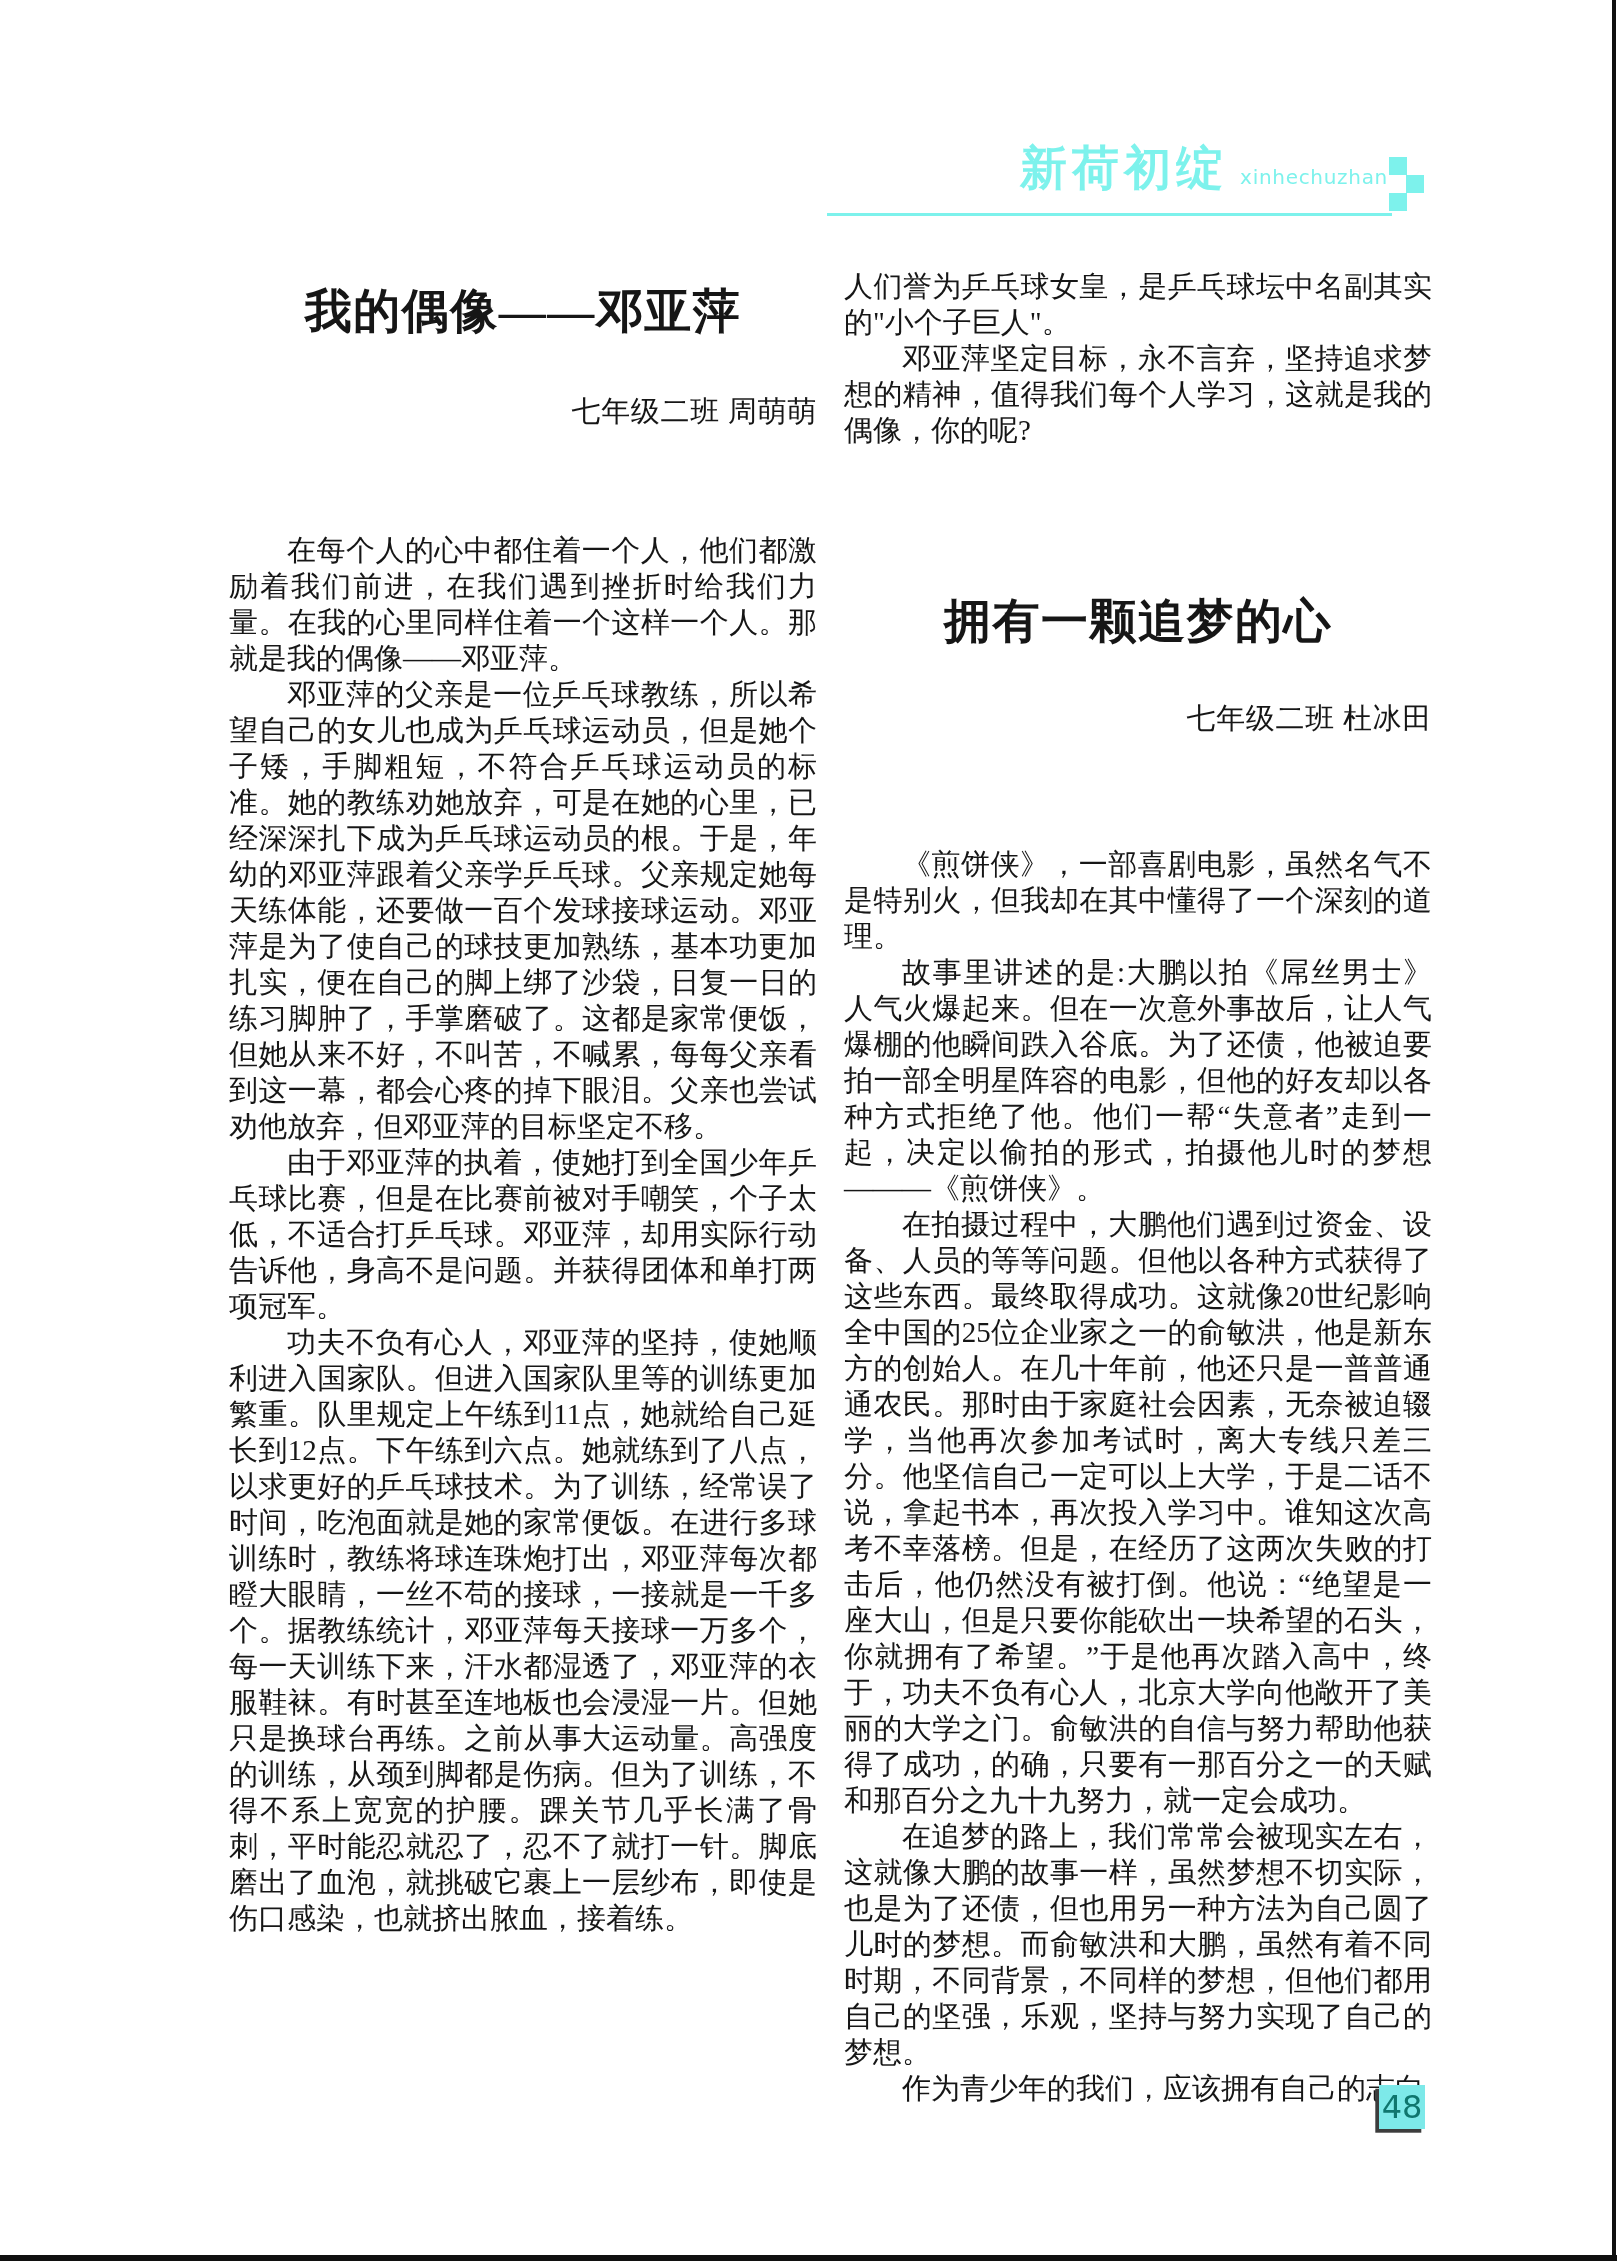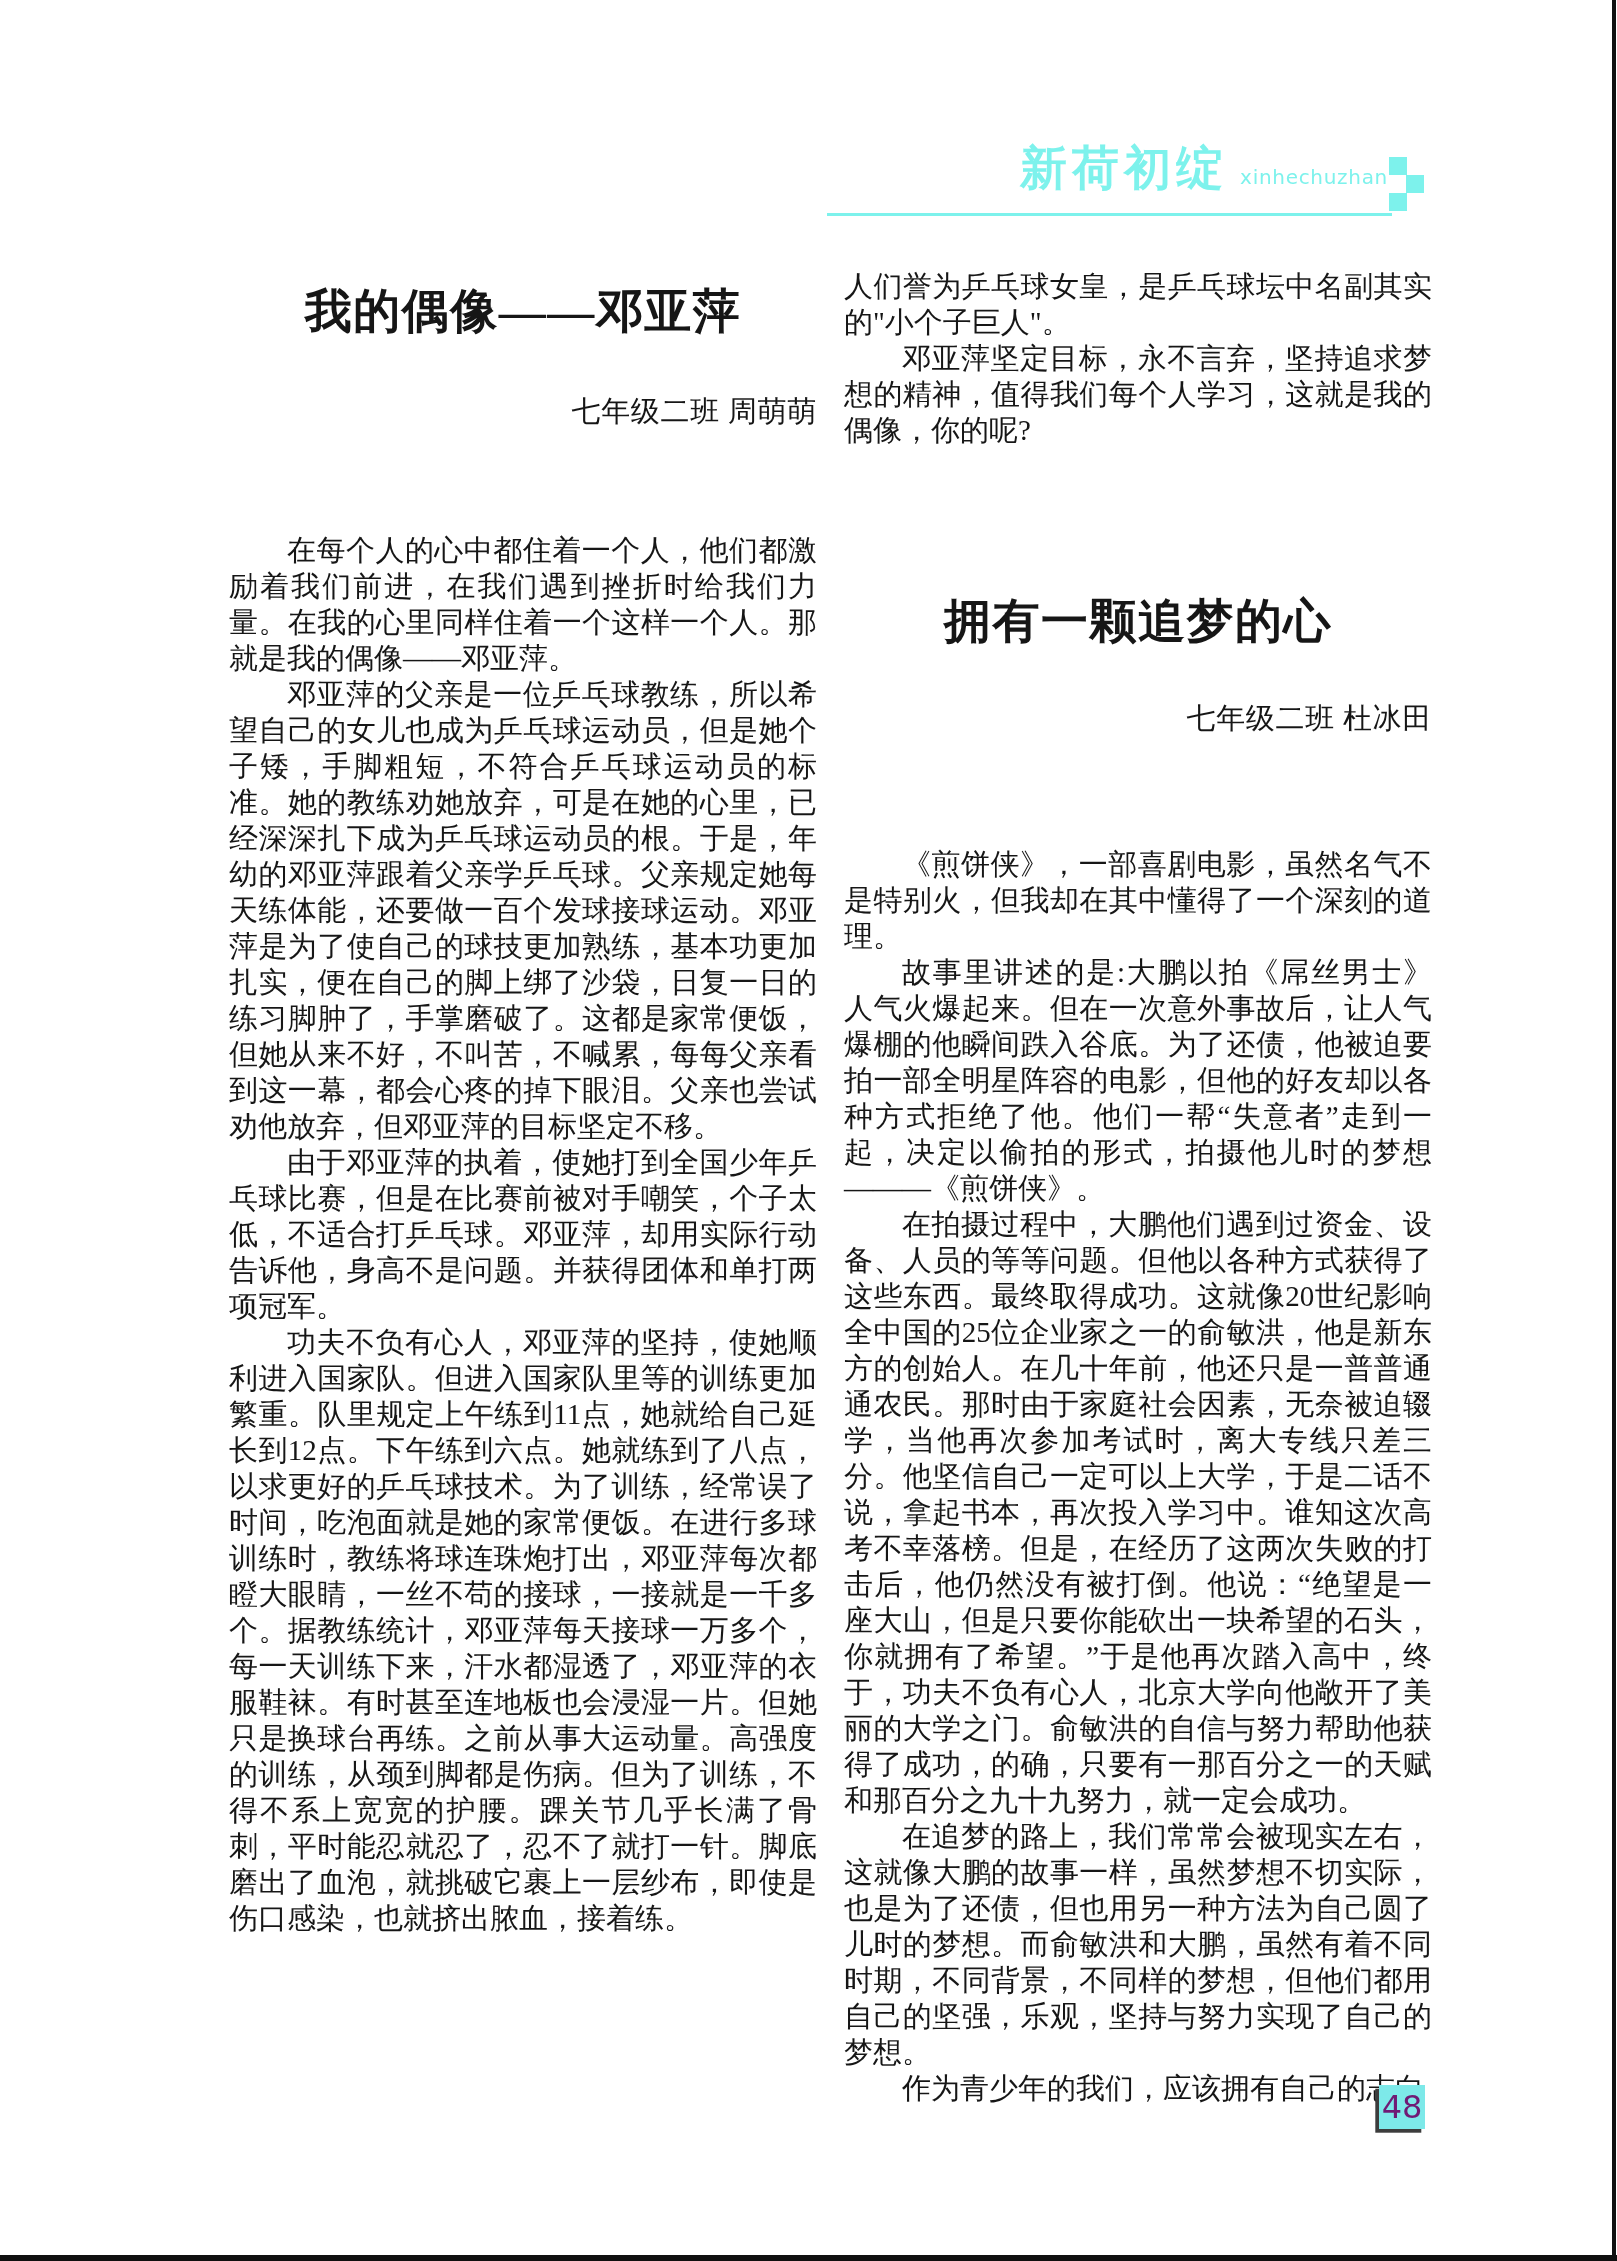--- a/index.html
+++ b/index.html
@@ -43,21 +43,21 @@
   .byline2{margin-top:51px;}
   .body2{margin-top:109px;}
   
   .page-badge{
     position:absolute;left:1379px;top:2085px;width:46px;height:44px;
     background:var(--badge,#7DE9E9);box-shadow:-3.7px 3.7px 0 0 #3d3d3d;
     display:flex;align-items:center;justify-content:center;
   }
   .page-badge span{
     font-family:"DejaVu Sans","Liberation Sans",sans-serif;
-    font-size:32px;line-height:1;color:#701a75;text-align:center;
+    font-size:32px;line-height:1;color:#0f766e;text-align:center;
   }
   
   .border-right{position:absolute;top:0;left:1612px;width:3.7px;height:2261px;background:#101010;}
   .border-bottom{position:absolute;left:0;top:2255px;width:1618px;height:5.9px;background:#101010;}
 </style>
 </head>
 <body>
 
 <div class="page">
 

